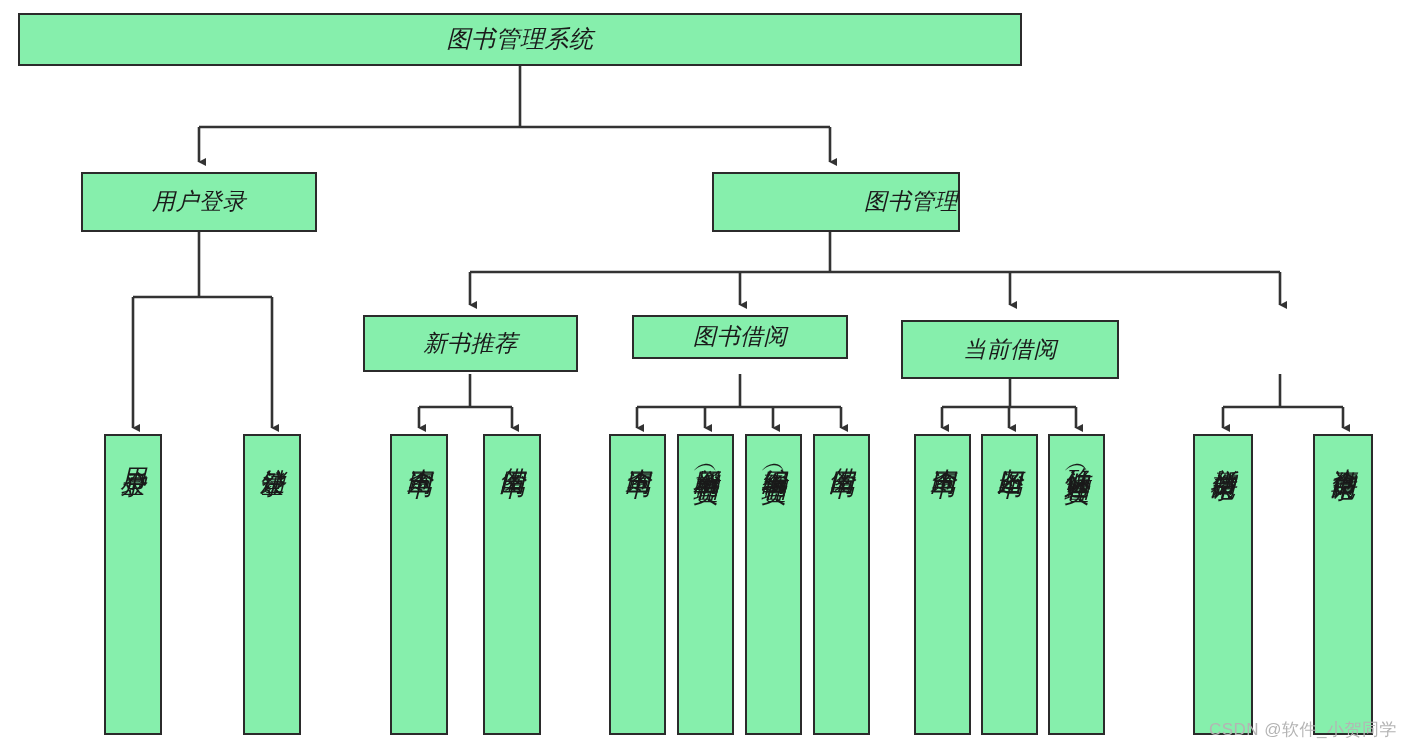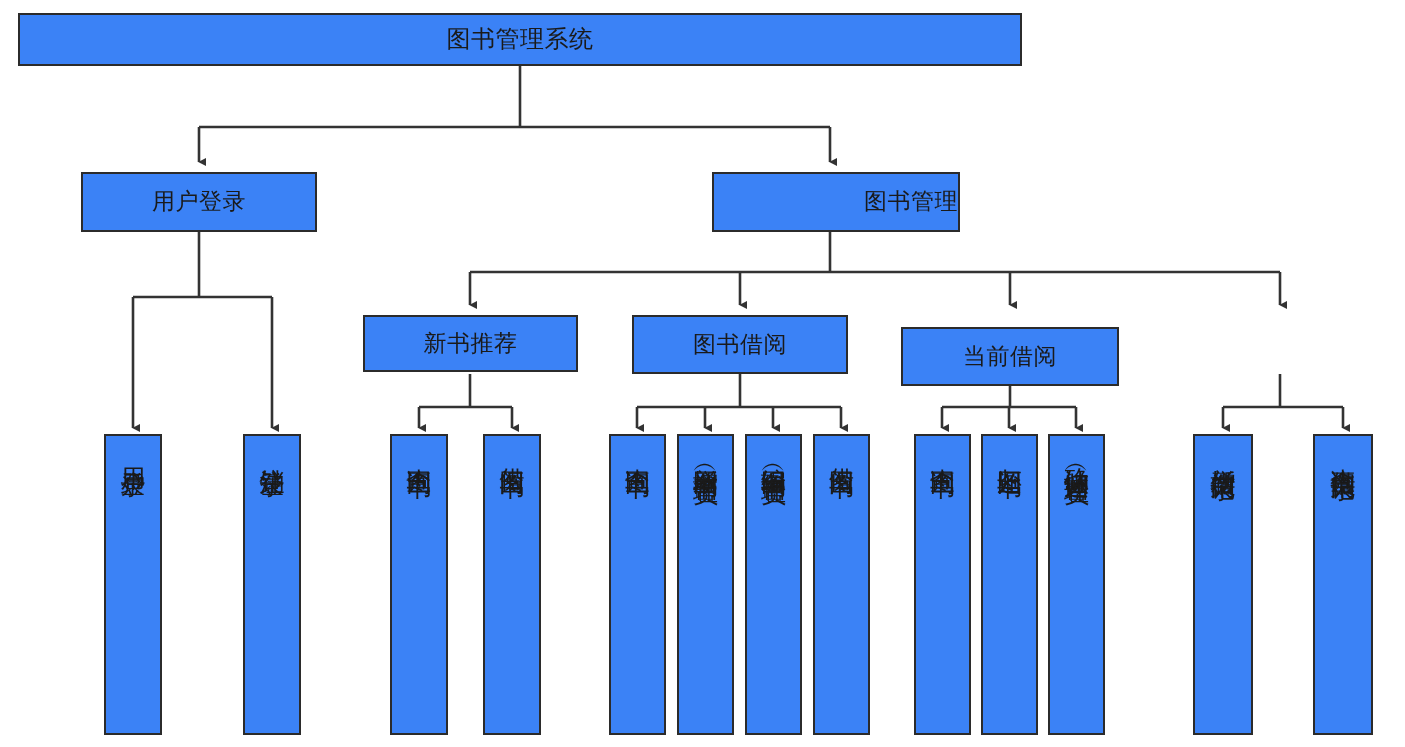--- a/index.html
+++ b/index.html
@@ -22,26 +22,27 @@
     position: absolute;
     left: 0;
     top: 0;
     width: 1405px;
     height: 747px;
   }
   .node {
     position: absolute;
     box-sizing: border-box;
     border: 2.5px solid #2b2b2b;
-    background: #3b82f6;
+    background: #86efac;
     display: flex;
     align-items: center;
     justify-content: center;
     color: #1a1a1a;
     z-index: 2;
+    font-style: italic;
   }
   .node-label {
     display: block;
     text-align: center;
     line-height: 1.18;
     letter-spacing: 0.5px;
   }
   
   .node.h .node-label {
     font-size: 23px;
@@ -140,25 +141,25 @@
   </div>
 
   <div class="node h" style="left:712px; top:172px; width:248px; height:60px;justify-content:flex-end;">
     <span class="node-label">图书管理</span>
   </div>
 
   <div class="node h" style="left:363px; top:315px; width:215px; height:57px;">
     <span class="node-label">新书推荐</span>
   </div>
 
-  <div class="node h" style="left:632px; top:315px; width:216px; height:59px;">
+  <div class="node h" style="left:632px; top:315px; width:216px; height:44px;">
     <span class="node-label">图书借阅</span>
   </div>
 
-  <div class="node h" style="left:901px; top:327px; width:218px; height:59px;">
+  <div class="node h" style="left:901px; top:320px; width:218px; height:59px;">
     <span class="node-label">当前借阅</span>
   </div>
 
 
   <div class="node v" style="left:104px; top:434px; width:58px; height:301px;">
     <span class="node-label">用户登录</span>
   </div>
 
   <div class="node v" style="left:243px; top:434px; width:58px; height:301px;">
     <span class="node-label">注销登录</span>
@@ -201,14 +202,15 @@
   </div>
 
   <div class="node v" style="left:1193px; top:434px; width:60px; height:301px;">
     <span class="node-label">新增借阅记录</span>
   </div>
 
   <div class="node v" style="left:1313px; top:434px; width:60px; height:301px;">
     <span class="node-label">查询借阅记录</span>
   </div>
 
+  <div id="watermark">CSDN @软件_小贺同学</div>
 
 </div>
 
 </body></html>

